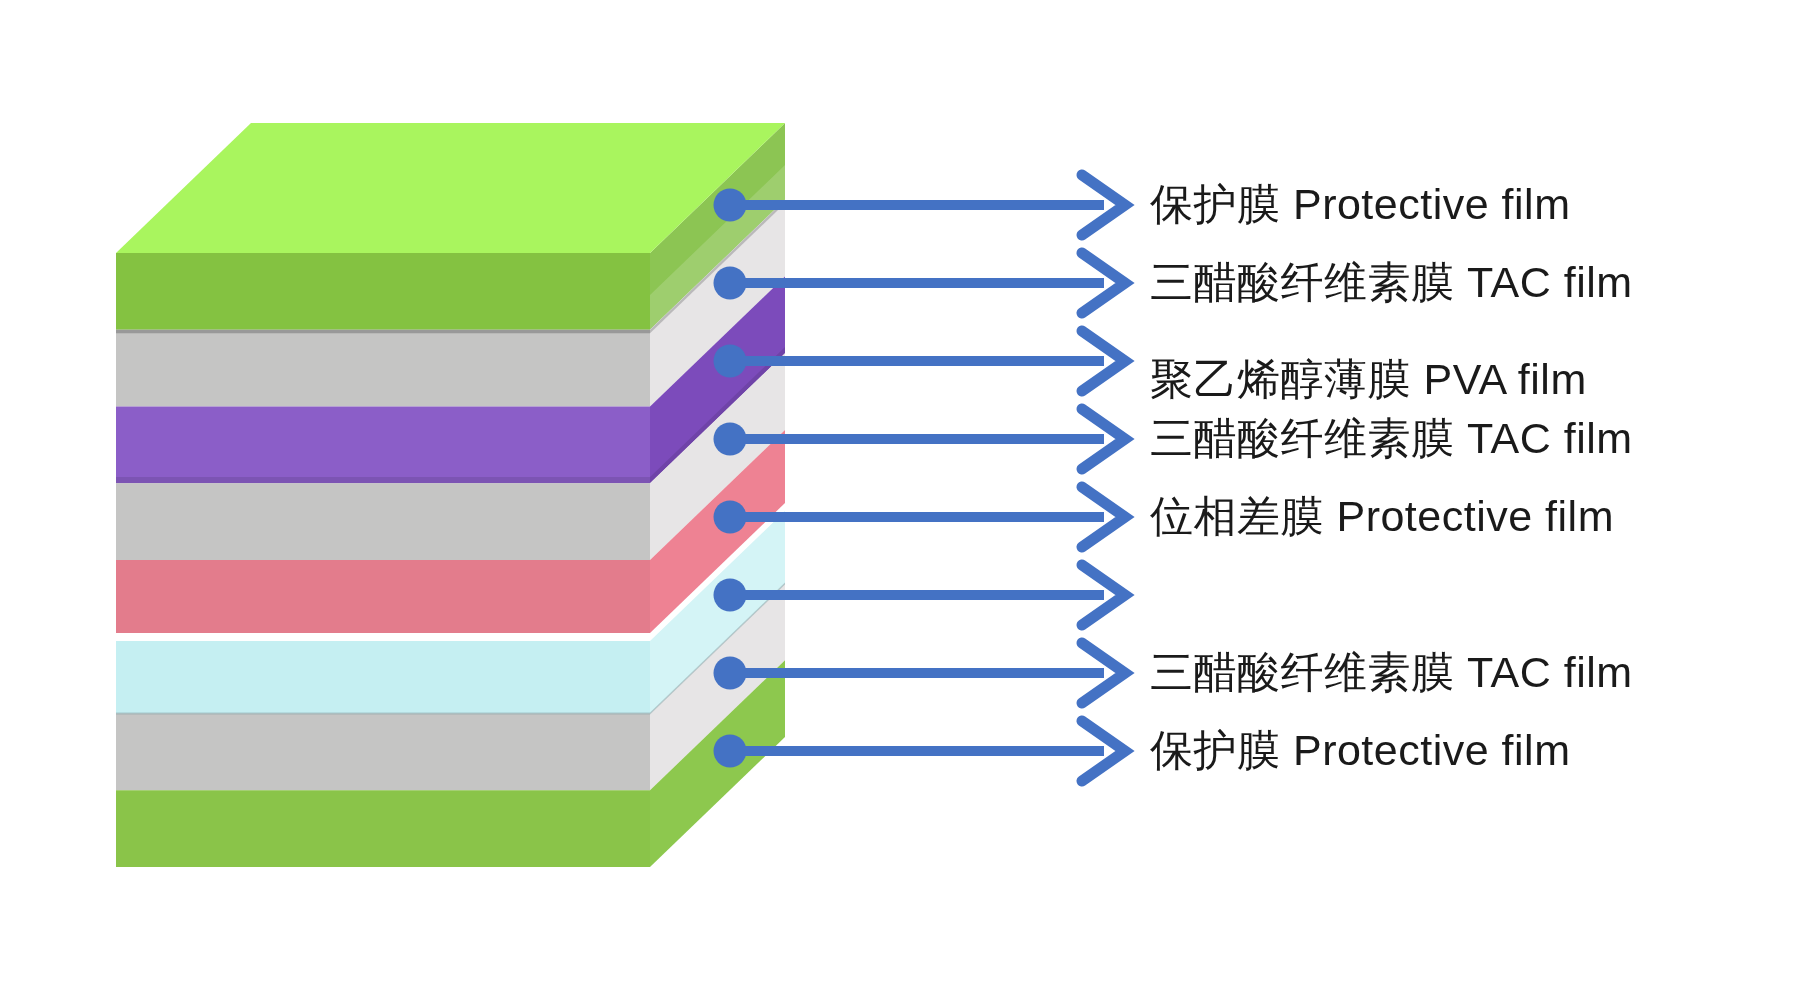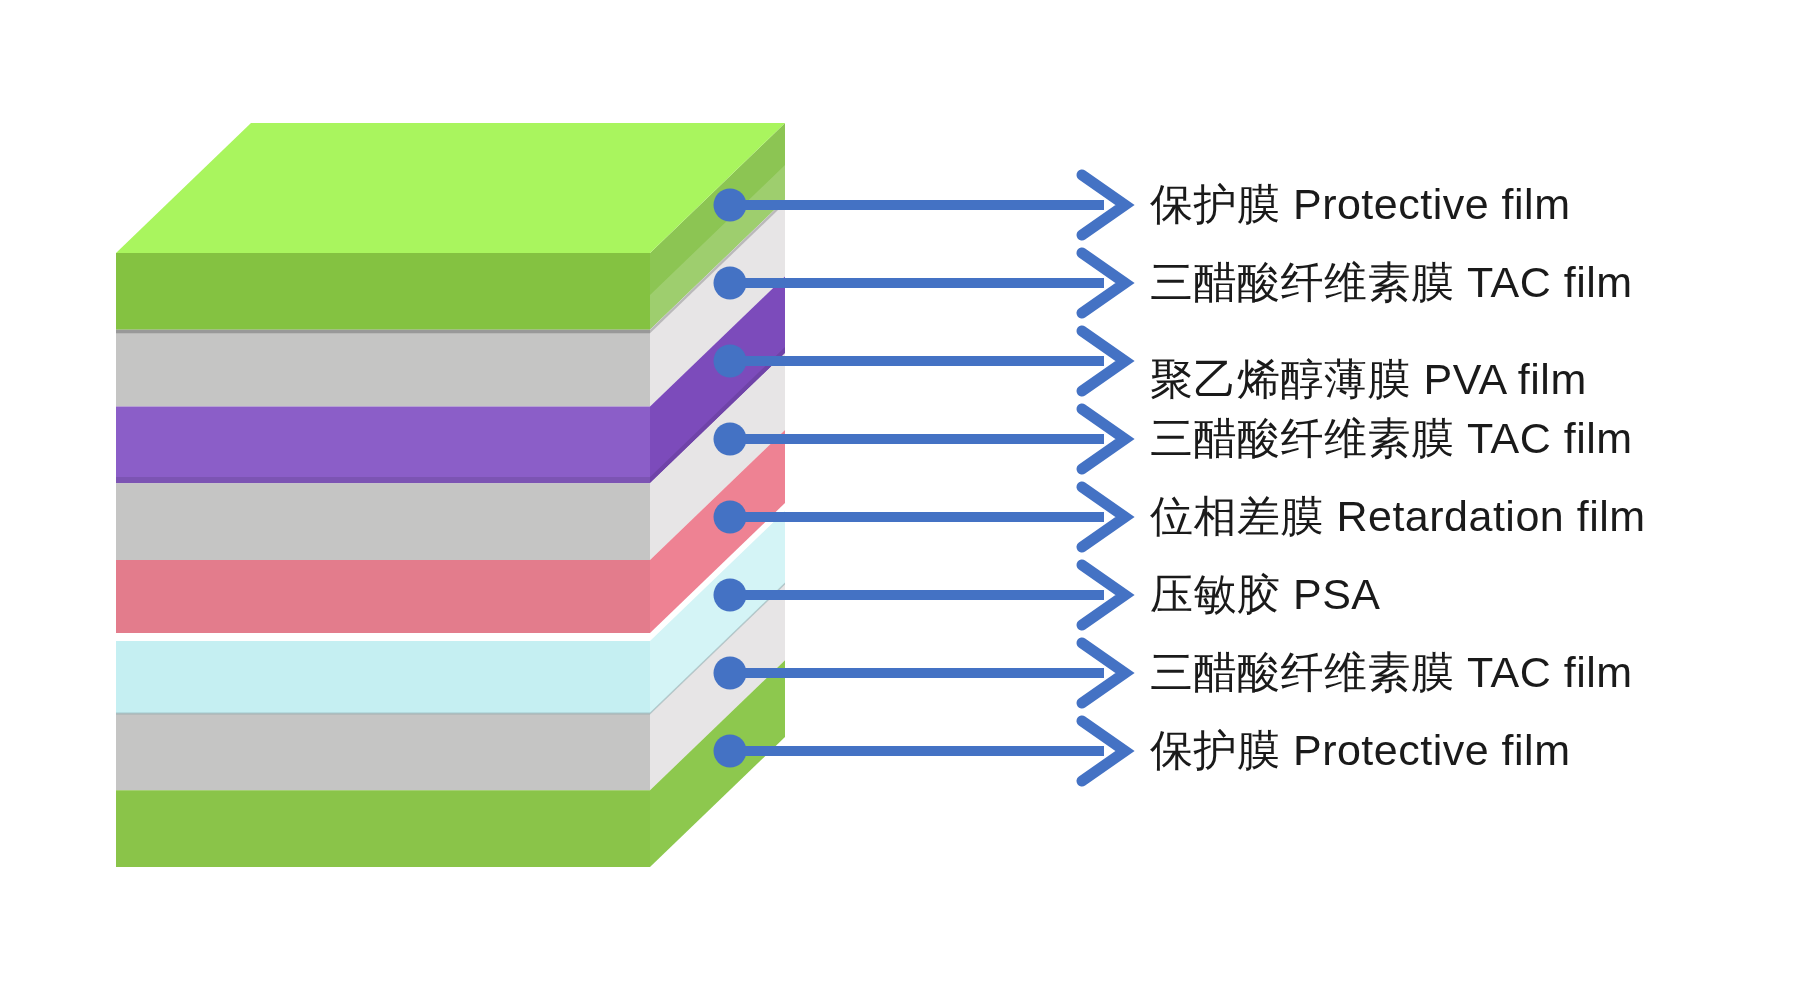--- a/index.html
+++ b/index.html
@@ -90,18 +90,17 @@
 
     <circle cx="730" cy="751" r="16.5" fill="#4472c4"></circle>
     <line x1="741" y1="751" x2="1104" y2="751" stroke-width="10" stroke="#4472c4"></line>
     <polyline points="1082,721 1125,751 1082,781" fill="none" stroke-width="11" stroke-linecap="round" stroke-linejoin="miter" stroke="#4472c4"></polyline>
   </svg>
 
   <div class="layer-label" style="top:205px">保护膜 Protective film</div>
   <div class="layer-label" style="top:283px">三醋酸纤维素膜 TAC film</div>
   <div class="layer-label" style="top:380px">聚乙烯醇薄膜 PVA film</div>
   <div class="layer-label" style="top:439px">三醋酸纤维素膜 TAC film</div>
-  <div class="layer-label" style="top:517px">位相差膜 Retardation film</div>
-  <div class="layer-label" style="top:595px">压敏胶 PSA</div>
+  <div class="layer-label" style="top:517px">位相差膜 Protective film</div>
   <div class="layer-label" style="top:673px">三醋酸纤维素膜 TAC film</div>
   <div class="layer-label" style="top:751px">保护膜 Protective film</div>
 
 </div>
 
 </body></html>

